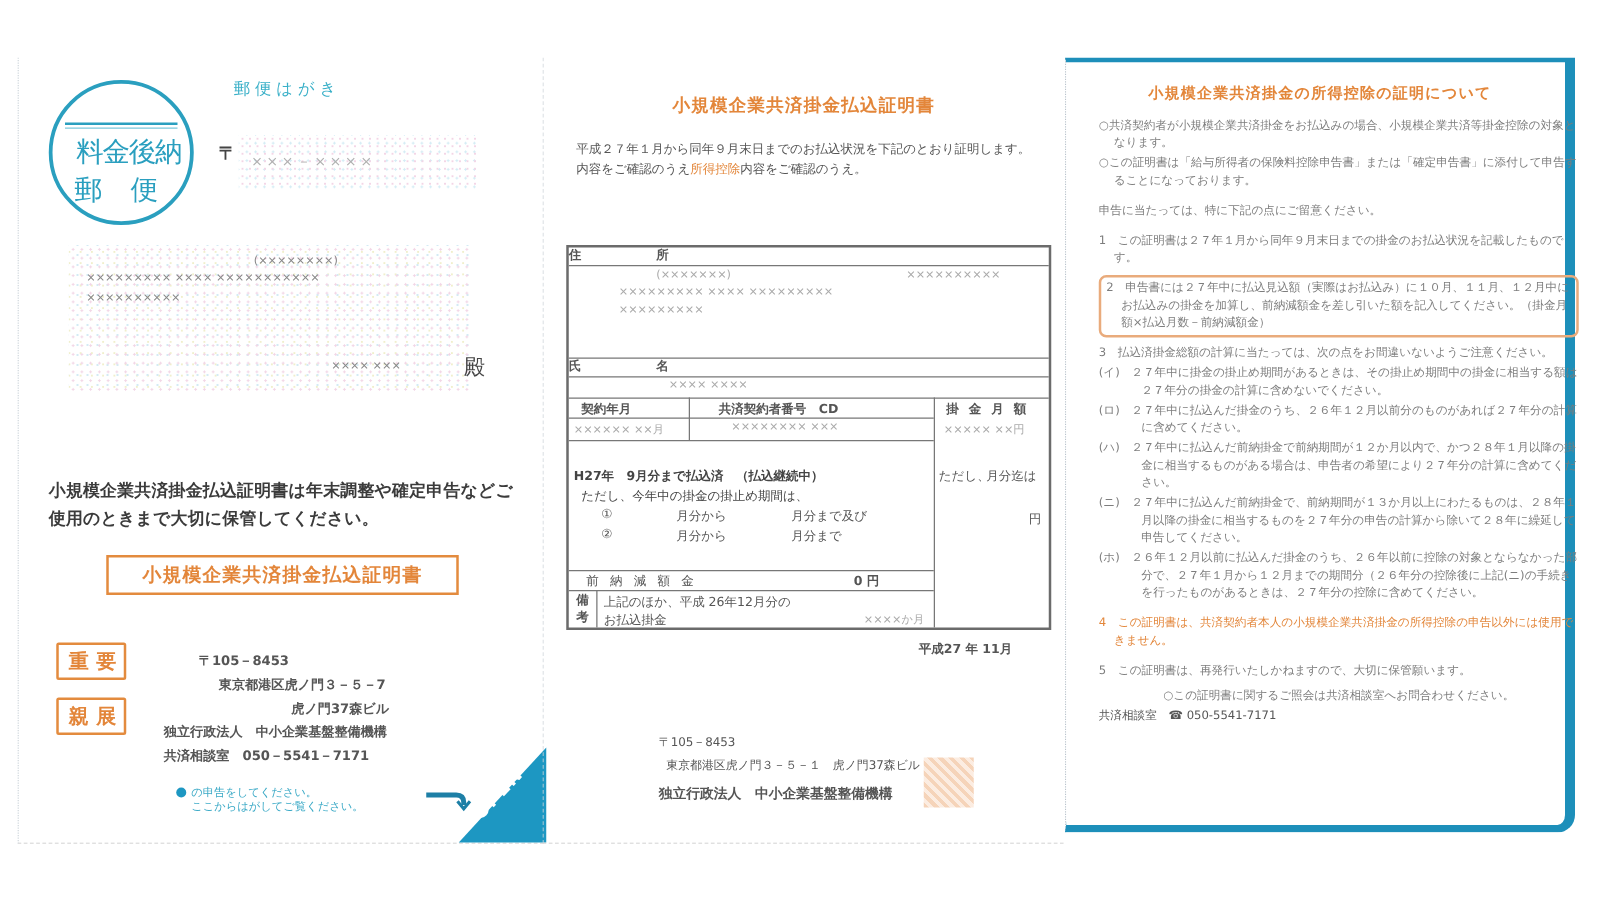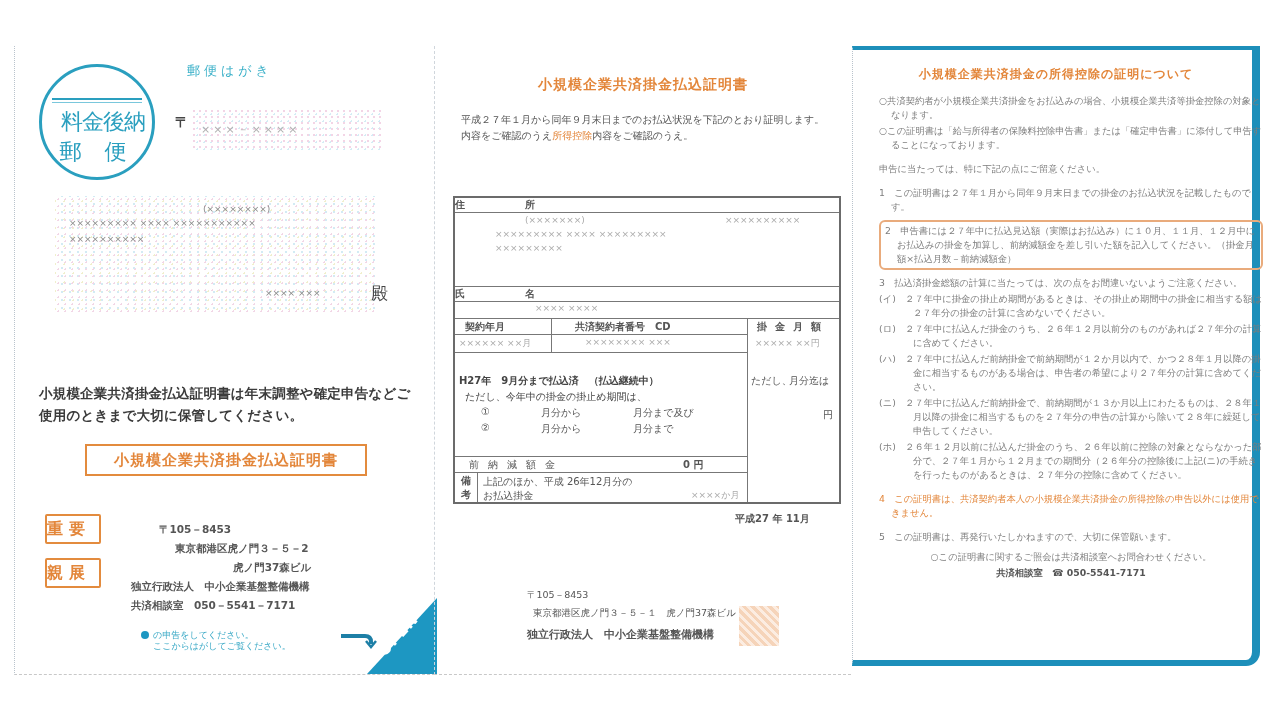--- a/index.html
+++ b/index.html
@@ -33,21 +33,21 @@
     background-size:7px 7px, 8px 8px, 9px 9px; background-position:0 0, 3px 4px, 5px 1px; }
   .addrbox .a1 { position:absolute; left:148px; top:8px; font-size:9px; color:#888; }
   .addrbox .a2 { position:absolute; left:14px; top:22px; font-size:9px; color:#888; }
   .addrbox .a3 { position:absolute; left:14px; top:38px; font-size:9px; color:#888; }
   .addrbox .a4 { position:absolute; left:210px; top:92px; font-size:9px; color:#888; }
   .dono { position:absolute; left:356px; top:236px; font-size:17px; color:#444; font-family:"DejaVu Serif", serif; }
   .keep-note { position:absolute; left:24px; top:336px; width:380px; font-size:13.5px; font-weight:bold; color:#3b3b3b; line-height:22px; letter-spacing:0.2px; }
   .title-box { position:absolute; left:70px; top:398px; width:282px; height:32px; border:2px solid #e38b3e; box-sizing:border-box;
     color:#e3863a; font-size:15px; font-weight:bold; text-align:center; line-height:28px; letter-spacing:1px; }
   .tag-box { position:absolute; left:30px; width:56px; height:30px; border:2px solid #e38b3e; box-sizing:border-box; border-radius:2px;
-    color:#e3863a; font-size:16px; font-weight:bold; text-align:left; line-height:26px; letter-spacing:6px; }
+    color:#e3863a; font-size:16px; font-weight:bold; text-align:right; line-height:26px; letter-spacing:6px; }
   #tag1 { top:468px; } #tag2 { top:512px; }
   .sender { position:absolute; left:116px; top:474px; font-size:10.5px; color:#555; line-height:19px; font-weight:bold; }
   .sender div { white-space:nowrap; }
   .open-note { position:absolute; left:126px; top:584px; font-size:9px; color:#3aa9c6; line-height:11px; }
   .open-note .dot { display:inline-block; width:8px; height:8px; border-radius:50%; background:#1d97c2; margin-right:4px; vertical-align:-1px; }
   .arrow { position:absolute; left:324px; top:584px; width:40px; height:20px; }
   .open-tab { position:absolute; left:352px; top:552px; width:70px; height:76px; }
   .open-tab .tri { position:absolute; left:0; top:0; width:0; height:0; border-left:70px solid transparent; border-bottom:76px solid #1d97c2; }
   .open-tab .txt { position:absolute; left:6px; top:28px; color:#fff; font-weight:bold; font-size:15px; transform:rotate(-47deg); letter-spacing:1px; }
 
@@ -71,21 +71,21 @@
   .r-frame { position:absolute; left:0; top:0; width:408px; height:620px; border-top:4px solid #1d8fba; border-right:8px solid #1d8fba; border-bottom:6px solid #1d8fba; border-bottom-right-radius:14px; box-sizing:border-box; border-left:1px dotted #b9c3cc; }
   .r-title { position:absolute; left:0; right:10px; top:20px; text-align:center; color:#e3863a; font-size:12px; font-weight:bold; letter-spacing:1px; }
   .r-body { position:absolute; left:8px; top:48px; width:384px; font-size:9.3px; color:#7d7d7d; line-height:14px;margin-left:19px; }
   .r-body p { margin:0 0 2px 0; }
   .r-body .ind { padding-left:12px; text-indent:-12px; }
   .r-body .sub { padding-left:34px; text-indent:-34px; }
   .r-body .gap { height:8px; }
   .r-body .box2 { border:2px solid #e9ab7c; border-radius:6px; padding:2px 4px; margin:6px 0; }
   .r-body .orange { color:#e3863a; }
   .r-body .center { text-align:center; }
-  .r-body .tel { text-align:center; font-weight:bold; color:#555; }
+  .r-body .tel { text-align:left; font-weight:normal; color:#555; }
 </style>
 </head>
 <body>
 
 <div class="sheet">
 
   <div class="panel" id="p-left">
     <div class="stamp">
       <div class="rule"></div>
       <div class="rule2"></div>
@@ -106,21 +106,21 @@
     <div class="dono">殿</div>
 
     <div class="keep-note">小規模企業共済掛金払込証明書は年末調整や確定申告などご使用のときまで大切に保管してください。</div>
     <div class="title-box">小規模企業共済掛金払込証明書</div>
 
     <div class="tag-box" id="tag1">重要</div>
     <div class="tag-box" id="tag2">親展</div>
 
     <div class="sender">
       <div style="padding-left:28px">〒105－8453</div>
-      <div style="padding-left:44px">東京都港区虎ノ門３－５－2</div>
+      <div style="padding-left:44px">東京都港区虎ノ門３－５－7</div>
       <div style="padding-left:102px">虎ノ門37森ビル</div>
       <div>独立行政法人　中小企業基盤整備機構</div>
       <div>共済相談室　050－5541－7171</div>
     </div>
 
     <div class="open-note">
       <div><span class="dot"></span><span>の申告をしてください。</span></div>
       <div style="padding-left:12px">ここからはがしてご覧ください。</div>
     </div>
     <svg class="arrow" viewBox="0 0 40 20">

